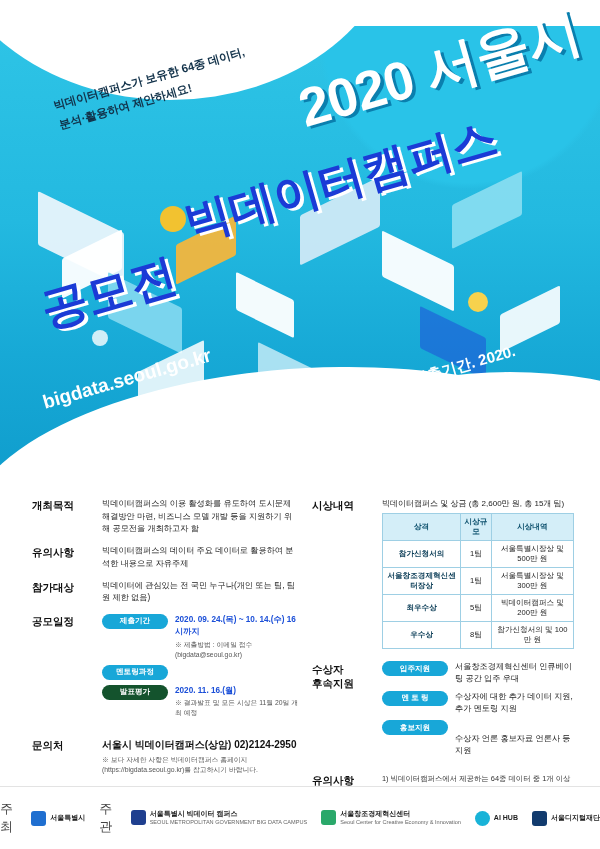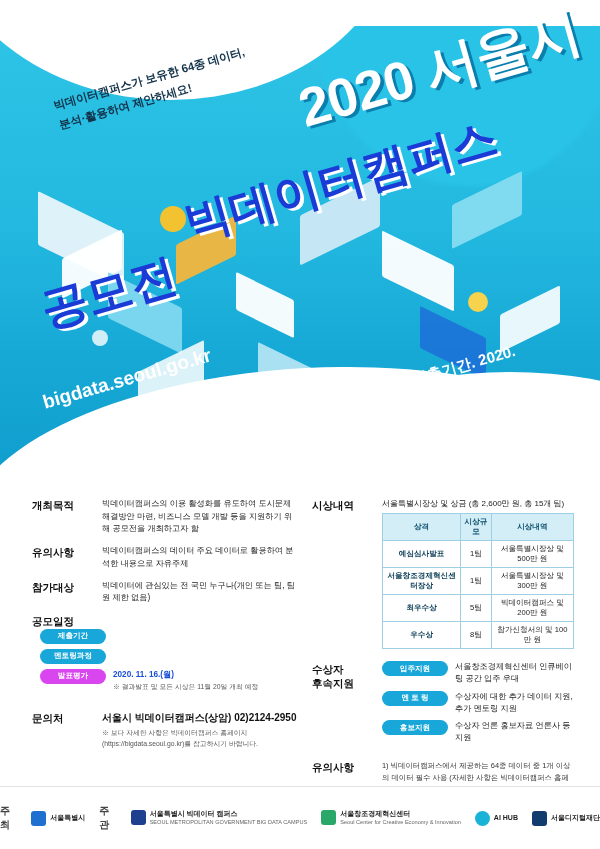--- a/index.html
+++ b/index.html
@@ -91,21 +91,21 @@
   }
   .rbody{font-size:8.2px;color:#222;line-height:1.55;padding-left:8px;}
 
   
   .sched-row{display:flex;align-items:flex-start;margin-bottom:5px;}
   .pill{
     display:inline-block;background:#18a7d8;color:#fff;
     font-size:7.6px;font-weight:bold;border-radius:9px;
     padding:2.5px 8px;min-width:50px;text-align:center;white-space:nowrap;
   }
-  .pill.pink{background:#d946ef;}
+  .pill.pink{background:#14532d;}
   .sched-txt{font-size:8.2px;color:#1b4fd8;font-weight:bold;padding-left:7px;line-height:1.5;}
   .sched-note{font-size:6.8px;color:#555;font-weight:normal;display:block;margin-top:1px;}
 
   
   .awd-note{font-size:8px;color:#222;margin-bottom:4px;}
   table.awd{border-collapse:collapse;width:100%;font-size:7.6px;padding-left:16px;}
   table.awd th{
     background:#d4eef8;border:1px solid #9ecfe4;color:#0b4f6c;
     font-weight:bold;padding:3px 2px;text-align:center;
   }
@@ -120,21 +120,21 @@
   .contact .cbody{padding-left:8px;}
   .contact .cmain{font-size:10px;font-weight:bold;color:#111;}
   .contact .csub{font-size:6.8px;color:#555;line-height:1.5;margin-top:3px;}
 
   
   .footer{
     position:absolute;left:0;bottom:0;width:600px;height:62px;
     border-top:1px solid #e3e3e3;background:#fff;
     display:flex;align-items:center;justify-content:center;gap:14px;
   }
-  .flabel{font-size:10px;color:#444;font-weight:bold;}
+  .flabel{font-size:13px;color:#444;font-weight:normal;}
   .logo{display:flex;align-items:center;gap:4px;}
   .logo .mark{width:15px;height:15px;border-radius:3px;background:#1f6fd0;}
   .logo .mark.green{background:#2aa86a;}
   .logo .mark.blue2{background:#1f3f8f;}
   .logo .mark.cyan{background:#19b3d8;border-radius:50%;}
   .logo .mark.navy{background:#123b6e;}
   .logo .txt{font-size:7px;color:#222;line-height:1.25;font-weight:bold;white-space:nowrap;}
   .logo .txt small{display:block;font-size:5.6px;color:#666;font-weight:normal;}
 </style>
 </head>
@@ -195,26 +195,30 @@
       <div class="row">
         <div class="rlabel">유의사항</div>
         <div class="rbody">빅데이터캠퍼스의 데이터 주요 데이터로 활용하여 분석한 내용으로 자유주제</div>
       </div>
 
       <div class="row">
         <div class="rlabel">참가대상</div>
         <div class="rbody">빅데이터에 관심있는 전 국민 누구나(개인 또는 팀, 팀원 제한 없음)</div>
       </div>
 
-      <div class="row" style="align-items:flex-start;flex-direction:column;">
+      <div class="row" style="align-items:flex-start;">
         <div class="rlabel">공모일정</div>
         <div style="padding-left:8px;flex:1;">
 
           <div class="sched-row">
             <span class="pill">제출기간</span>
+            <span class="sched-txt">
+              <span>2020. 09. 24.(목) ~ 10. 14.(수) 16시까지</span>
+              <span class="sched-note">※ 제출방법 : 이메일 접수(bigdata@seoul.go.kr)</span>
+            </span>
           </div>
 
 
           <div class="sched-row">
             <span class="pill">멘토링과정</span>
           </div>
 
           <div class="sched-row">
             <span class="pill pink">발표평가</span>
             <span class="sched-txt">
@@ -234,32 +238,32 @@
         </div>
       </div>
 
     </div>
 
     <div class="col-right">
 
       <div class="row" style="align-items:flex-start;">
         <div class="rlabel">시상내역</div>
         <div style="padding-left:8px;flex:1;">
-          <div class="awd-note">서울특별시장상 및 상금 (총 2,600만 원, 총 15개 팀)</div>
+          <div class="awd-note">빅데이터캠퍼스 및 상금 (총 2,600만 원, 총 15개 팀)</div>
           <table class="awd">
             <thead>
               <tr>
                 <th>상격</th>
                 <th>시상규모</th>
                 <th>시상내역</th>
               </tr>
             </thead>
             <tbody>
               <tr>
-                <td class="nm">예심심사발표</td>
+                <td class="nm">참가신청서의</td>
                 <td>1팀</td>
                 <td>서울특별시장상 및 500만 원</td>
               </tr>
               <tr>
                 <td class="nm">서울창조경제혁신센터장상</td>
                 <td>1팀</td>
                 <td>서울특별시장상 및 300만 원</td>
               </tr>
               <tr>
                 <td class="nm">최우수상</td>
@@ -285,21 +289,21 @@
           <div class="sched-row">
             <span class="pill">입주지원</span>
             <span class="sched-txt" style="color:#222;font-weight:normal;">서울창조경제혁신센터 인큐베이팅 공간 입주 우대</span>
           </div>
           <div class="sched-row">
             <span class="pill">멘 토 링</span>
             <span class="sched-txt" style="color:#222;font-weight:normal;">수상자에 대한 추가 데이터 지원, 추가 멘토링 지원</span>
           </div>
           <div class="sched-row">
             <span class="pill">홍보지원</span>
-            <span class="sched-txt" style="color:#222;font-weight:normal;">수상자 언론 홍보자료 언론사 등 지원</span>
+            <span class="sched-txt" style="color:#222;font-weight:normal;margin-top:13px;">수상자 언론 홍보자료 언론사 등 지원</span>
           </div>
         </div>
       </div>
 
       <div class="row" style="align-items:flex-start;margin-top:10px;">
         <div class="rlabel">유의사항</div>
         <div class="notes" style="padding-left:8px;flex:1;">
           <div>1) 빅데이터캠퍼스에서 제공하는 64종 데이터 중 1개 이상의 데이터 필수 사용 (자세한 사항은 빅데이터캠퍼스 홈페이지 공지사항 참고)</div>
           <div>2) 참가신청서의 모든 항목을 정확히 기재</div>
           <div>3) 예심부터 본심까지 전체 과정에 참가팀 인원에 한하여 수상 부여</div>

